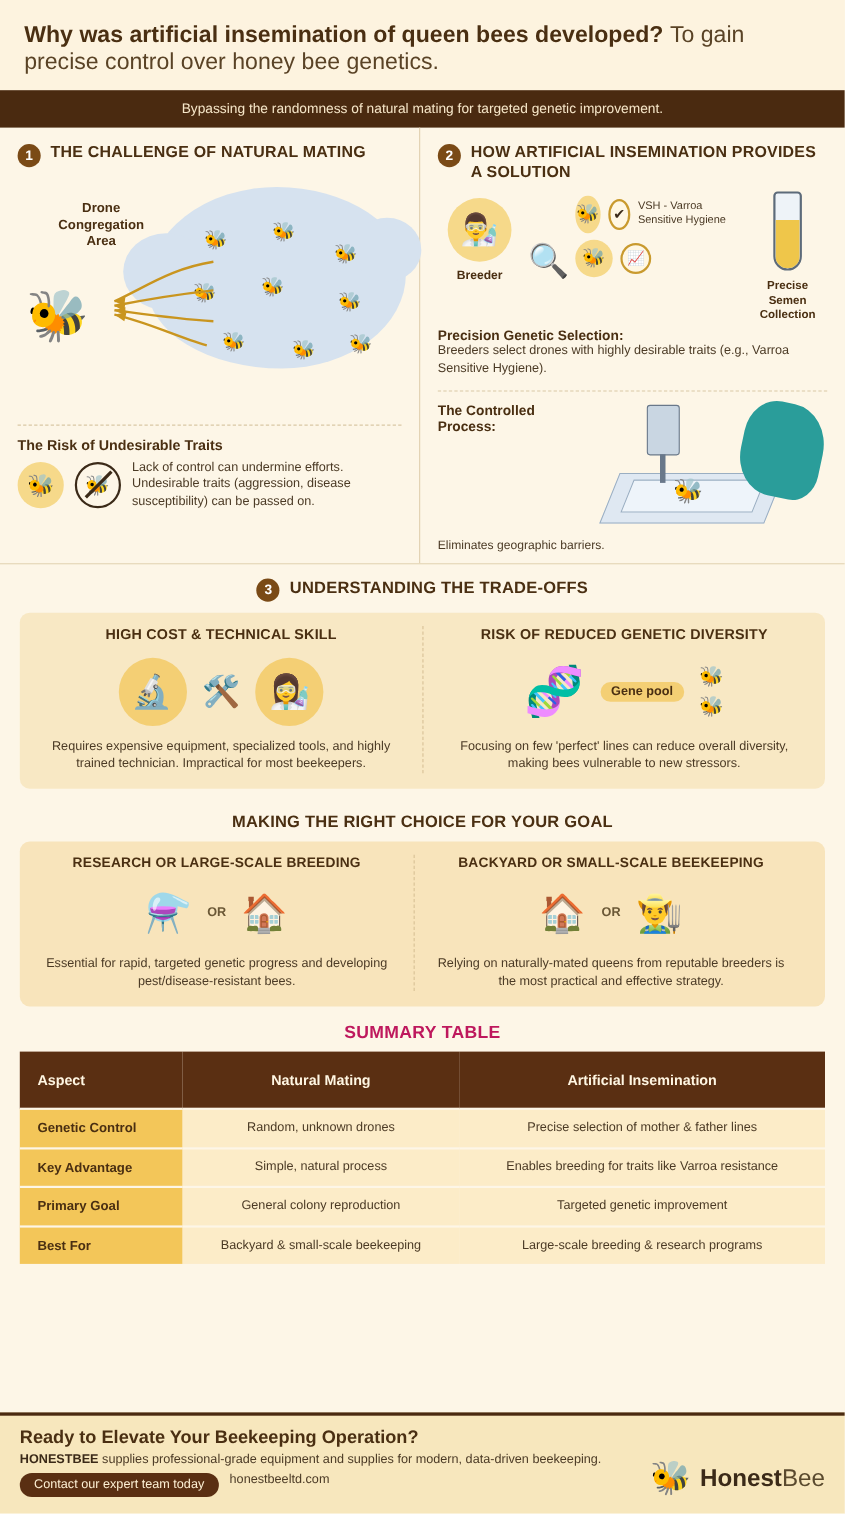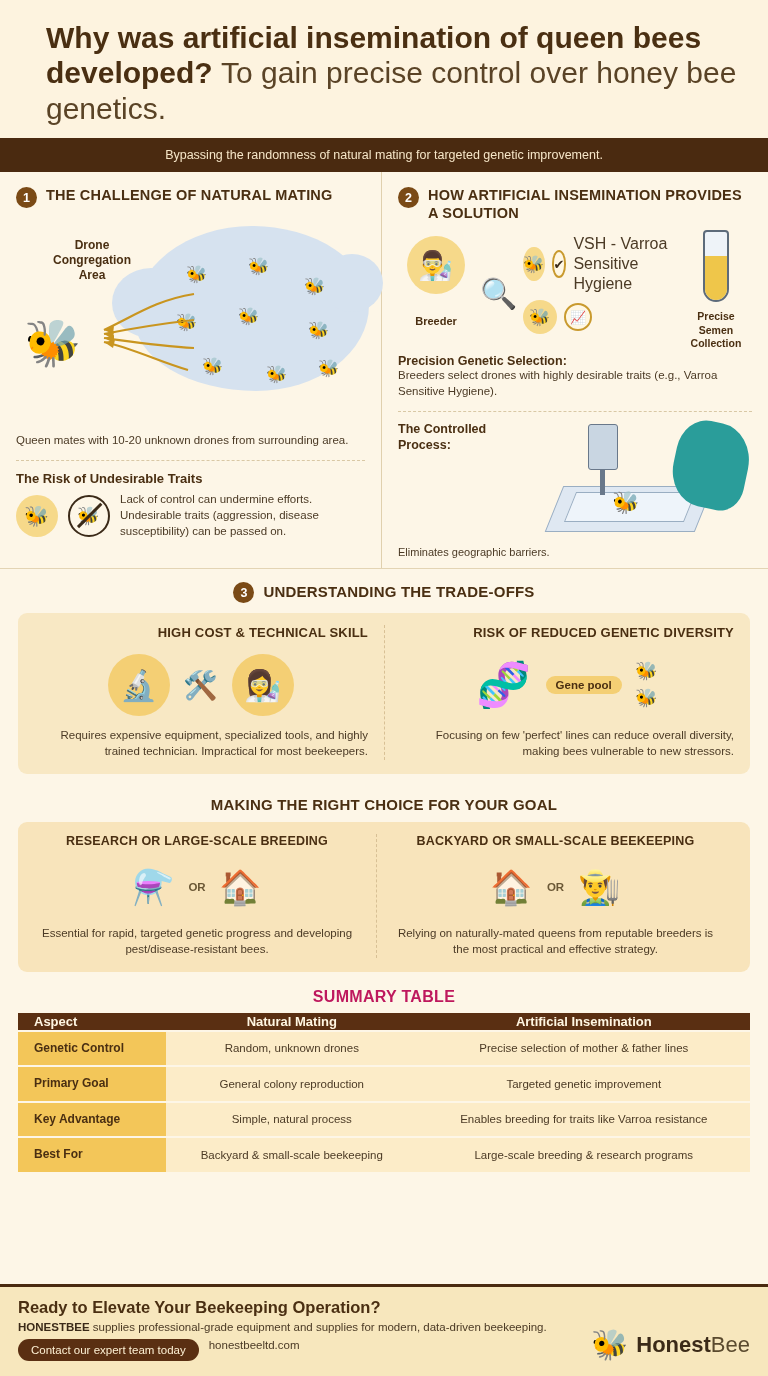--- a/index.html
+++ b/index.html
@@ -12,25 +12,24 @@
     overflow: hidden;
   }
   .page { width: 768px; height: 1376px; position: relative; background: #fdf6e7; }
 
   
   .header {
     background: #fdf3df;
     padding: 20px 22px 12px 22px;
   }
   .header h1 {
-    font-size: 30px;
+    font-size: 21px;
     line-height: 1.18;
     font-weight: bold;
     color: #4a2f12;
-    margin-left: 24px;
   }
   .header h1 .sub {
     color: #5a4326;
     font-weight: normal;
   }
   .subbar {
     background: #4a2a10;
     color: #f6e6c8;
     font-size: 12.5px;
     text-align: center;
@@ -106,35 +105,35 @@
   .risk-row p { font-size: 11.5px; line-height: 1.38; color: #4b3a25; }
 
   
   .breeder-row { display: flex; align-items: flex-start; gap: 6px; height: 120px; }
   .breeder-col { width: 76px; text-align: center; }
   .breeder-av {
     width: 58px; height: 58px; border-radius: 50%; background: #f6d98a;
     margin: 6px auto 0 auto; display: flex; align-items: center; justify-content: center;
     font-size: 28px;
   }
-  .breeder-cap { font-size: 11px; font-weight: bold; color: #4a2f12; margin-top: 21px; }
+  .breeder-cap { font-size: 11px; font-weight: bold; color: #4a2f12; margin-top: 7px; }
   .magnify { font-size: 30px; color: #6b5a3a; align-self: center; margin-top: 6px; }
 
   .traits { flex: 1; padding-top: 4px; }
   .trait-line { display: flex; align-items: center; gap: 7px; margin-bottom: 6px; }
   .trait-bee {
     width: 34px; height: 34px; border-radius: 50%; background: #f6d98a;
     display: flex; align-items: center; justify-content: center; font-size: 17px;
   }
   .badge-circ {
     width: 28px; height: 28px; border-radius: 50%;
     border: 2px solid #c99a2e; background: #fff7e3;
     display: flex; align-items: center; justify-content: center; font-size: 13px;
   }
-  .trait-text { font-size: 16px; line-height: 1.25; color: #4b3a25; }
+  .trait-text { font-size: 10px; line-height: 1.25; color: #4b3a25; }
   .tube-col { width: 72px; text-align: center; }
   .tube {
     width: 26px; height: 72px; margin: 0 auto;
     border: 2px solid #5d6b7a; border-radius: 4px 4px 13px 13px;
     background: #eef3f8; position: relative; overflow: hidden;
   }
   .tube-fill {
     position: absolute; left: 0; right: 0; bottom: 0; height: 44px;
     background: #efc64a;
   }
@@ -177,21 +176,21 @@
   .bee-mid { position: absolute; left: 64px; bottom: 24px; font-size: 22px; }
   .proc-foot { font-size: 11px; color: #4b3a25; margin-top: 6px; }
 
   
   .sec3 { padding: 12px 18px 8px 18px; }
   .sec3-head { display: flex; align-items: center; justify-content: center; gap: 9px; margin-bottom: 10px; }
   .sec3-head .sec-title { font-size: 15px; }
   .tradeoff-box {
     background: #f8e8c4; border-radius: 9px; display: flex; padding: 12px 0 14px 0;
   }
-  .to-col { width: 50%; padding: 0 16px; text-align: right; }
+  .to-col { width: 50%; padding: 0 16px; text-align: center; }
   .to-col + .to-col { border-left: 1px dashed #d8c095; }
   .to-title { font-size: 13px; font-weight: bold; color: #4a2f12; letter-spacing: .2px; }
   .to-art { height: 78px; display: flex; align-items: center; justify-content: center; gap: 14px; margin: 6px 0 4px 0; }
   .art-circle {
     width: 62px; height: 62px; border-radius: 50%; background: #f4cf74;
     display: flex; align-items: center; justify-content: center; font-size: 30px;
   }
   .to-cap { font-size: 11.5px; line-height: 1.38; color: #4b3a25; }
   .dna { font-size: 44px; color: #7a8ca0; }
   .gene-pool {
@@ -216,21 +215,21 @@
   .ch-cap { font-size: 11.5px; line-height: 1.38; color: #4b3a25; }
 
   
   .sum-head {
     text-align: center; font-size: 16px; font-weight: bold; color: #be185d;
     letter-spacing: .3px; margin: 16px 0 7px 0;
   }
   table { width: 732px; margin: 0 18px; border-collapse: collapse; }
   thead th {
     background: #5a2f12; color: #fff6e2; font-size: 13px; font-weight: bold;
-    padding: 1px 8px; text-align: center;
+    padding: 18px 8px; text-align: center;
   }
   thead th:first-child { text-align: left; padding-left: 16px; width: 148px; }
   tbody td {
     font-size: 11.5px; color: #4b3a25; text-align: center; padding: 9px 10px;
     background: #fcecc8; border-top: 2px solid #fdf6e7; line-height: 1.3;
   }
   tbody td.aspect {
     background: #f3c659; font-weight: bold; color: #4a2f12; text-align: left; padding-left: 16px; font-size: 12px;
   }
 
@@ -300,21 +299,20 @@
             <polygon points="28,44 38,40 37,48"></polygon>
             <polygon points="28,48 38,45 37,53"></polygon>
             <polygon points="28,52 38,49 38,57"></polygon>
             <polygon points="28,56 39,54 37,62"></polygon>
           </g>
         </svg>
         <div class="queen-bee">🐝</div>
       </div>
 
       <div class="fact">
-        <p>Queen mates with 10-20 unknown drones from surrounding area.</p>
       </div>
 
       <hr class="hr-dot">
 
       <div class="fact">
         <h3>The Risk of Undesirable Traits</h3>
         <div class="risk-row">
           <div class="circ-icon">🐝</div>
           <div class="no-sign">🐝</div>
           <p>Lack of control can undermine efforts. Undesirable traits (aggression, disease susceptibility) can be passed on.</p>
@@ -434,28 +432,28 @@
         <th>Artificial Insemination</th>
       </tr>
     </thead>
     <tbody>
       <tr>
         <td class="aspect">Genetic Control</td>
         <td>Random, unknown drones</td>
         <td>Precise selection of mother &amp; father lines</td>
       </tr>
       <tr>
+        <td class="aspect">Key Advantage</td>
+        <td>Simple, natural process</td>
+        <td>Enables breeding for traits like Varroa resistance</td>
+      </tr>
+      <tr>
         <td class="aspect">Primary Goal</td>
         <td>General colony reproduction</td>
         <td>Targeted genetic improvement</td>
-      </tr>
-      <tr>
-        <td class="aspect">Key Advantage</td>
-        <td>Simple, natural process</td>
-        <td>Enables breeding for traits like Varroa resistance</td>
       </tr>
       <tr>
         <td class="aspect">Best For</td>
         <td>Backyard &amp; small-scale beekeeping</td>
         <td>Large-scale breeding &amp; research programs</td>
       </tr>
     </tbody>
   </table>
 
   <div class="footer">

